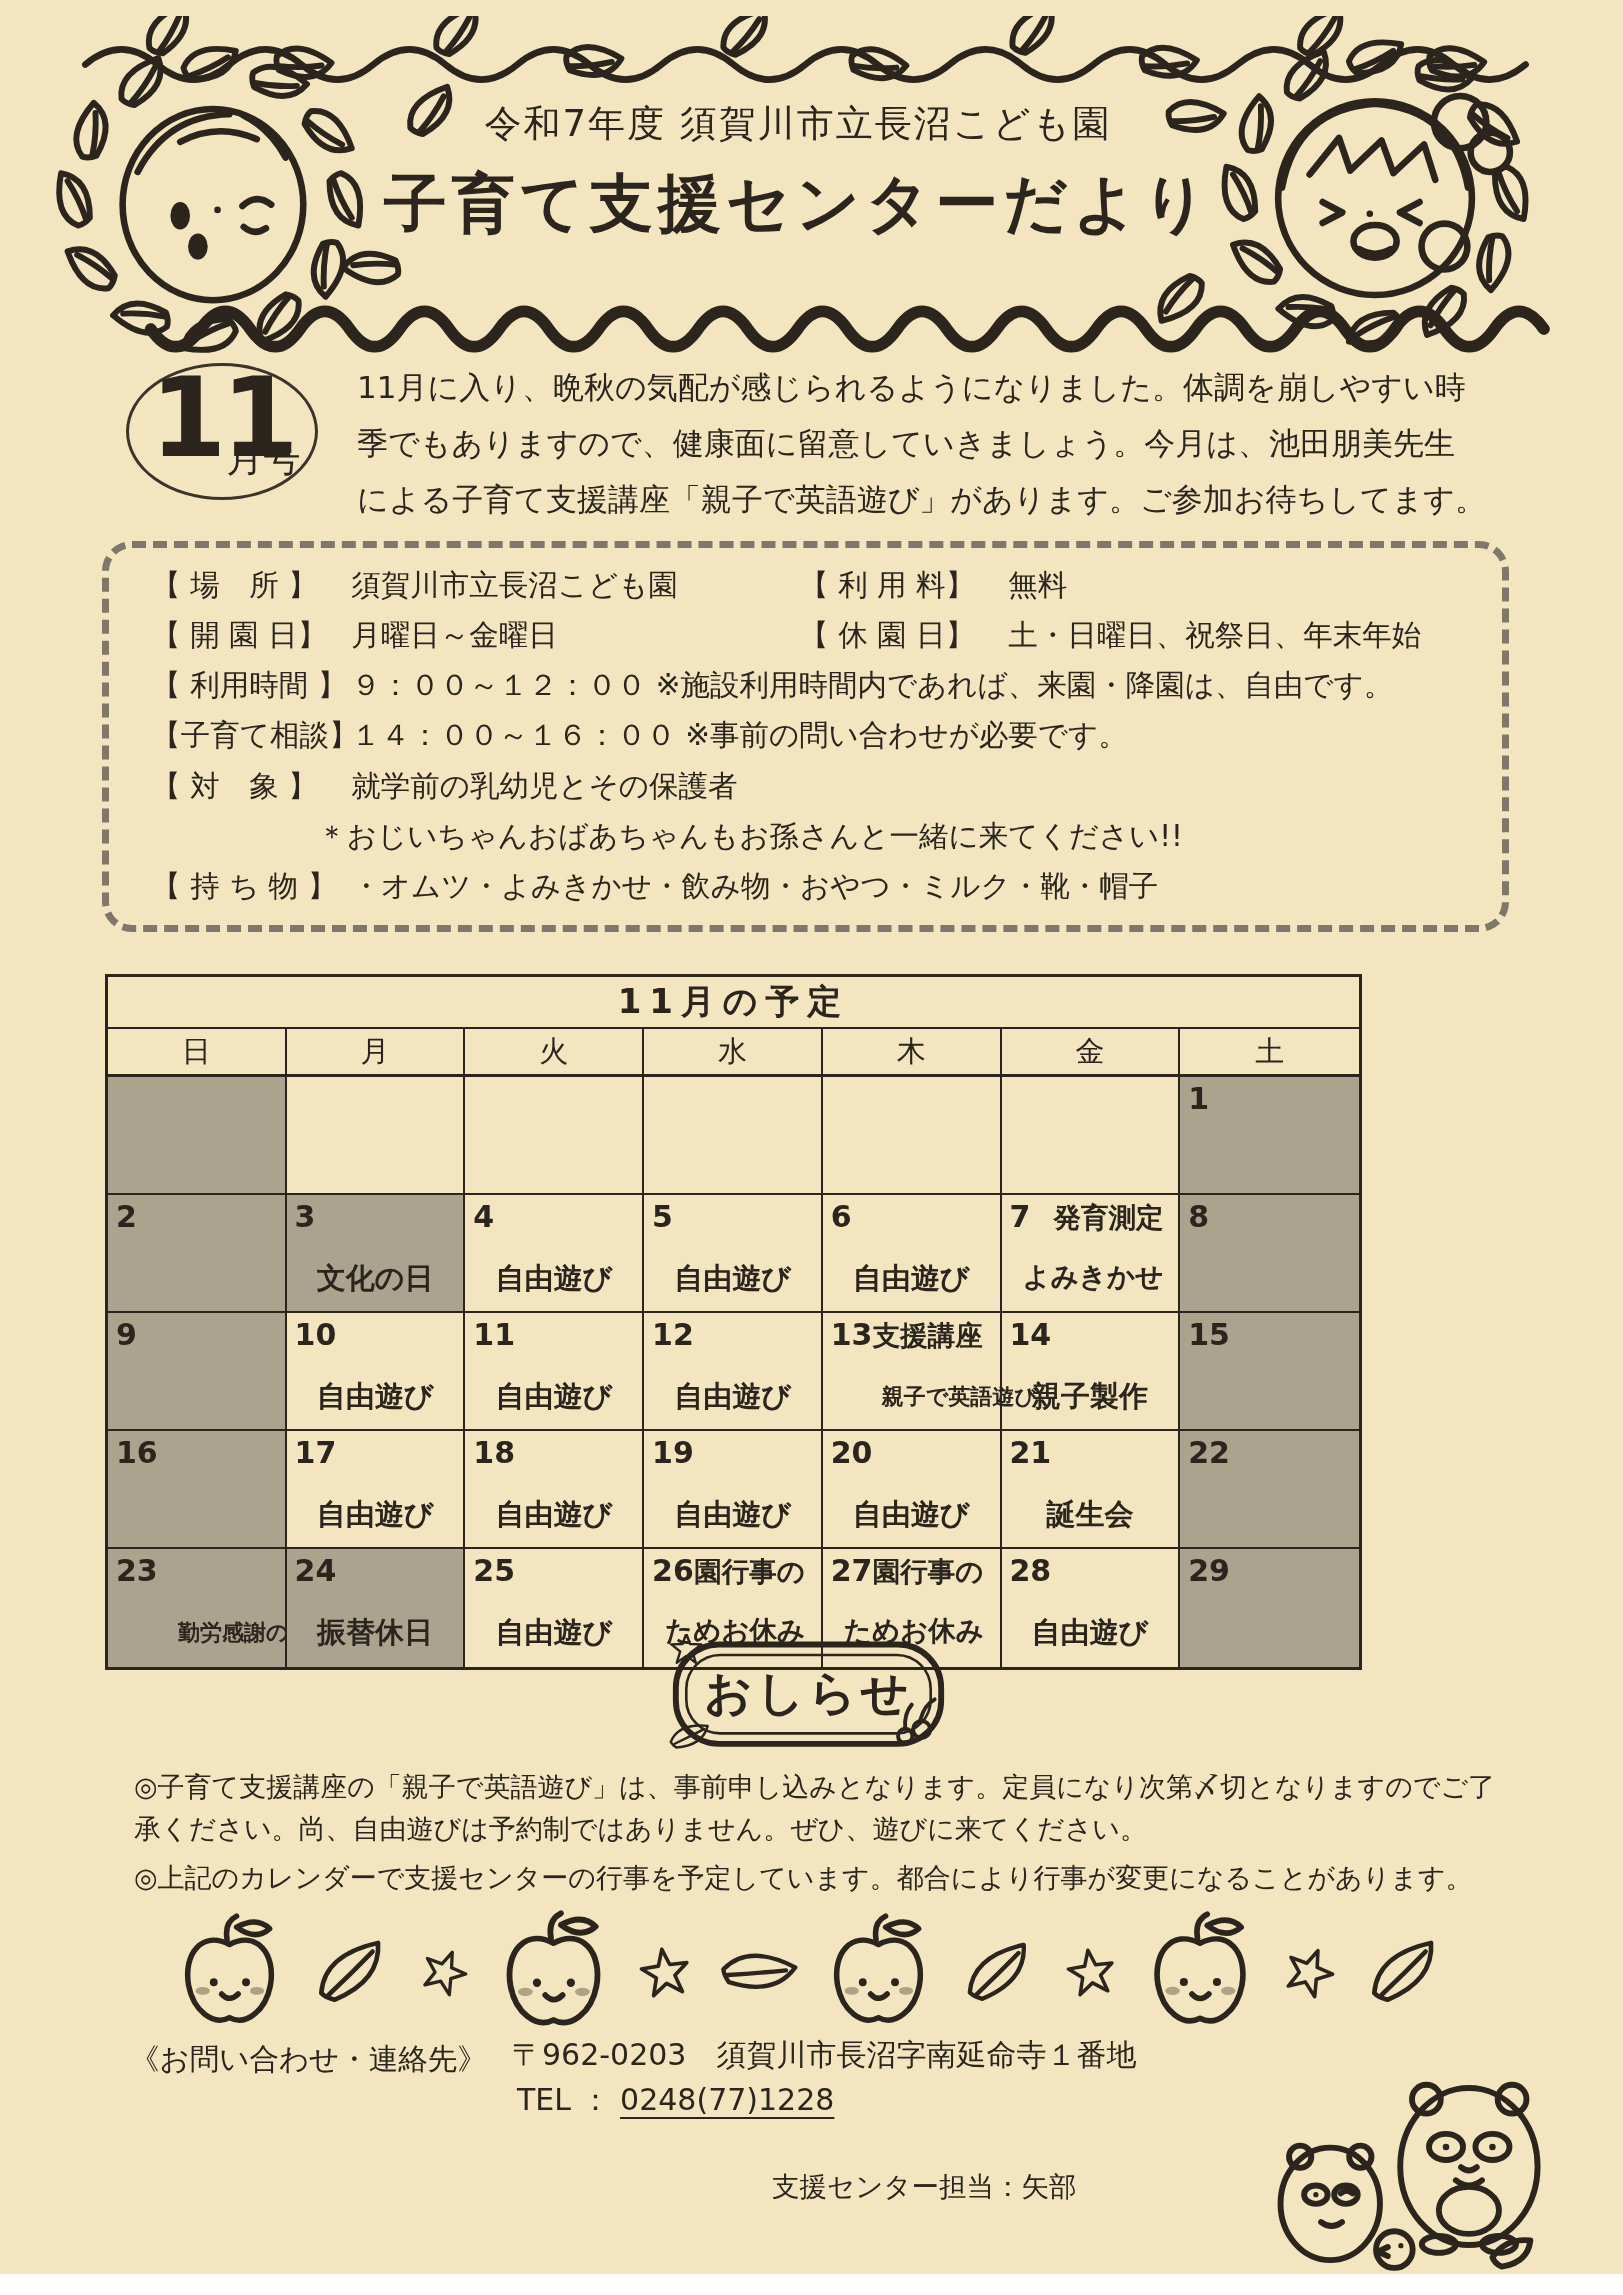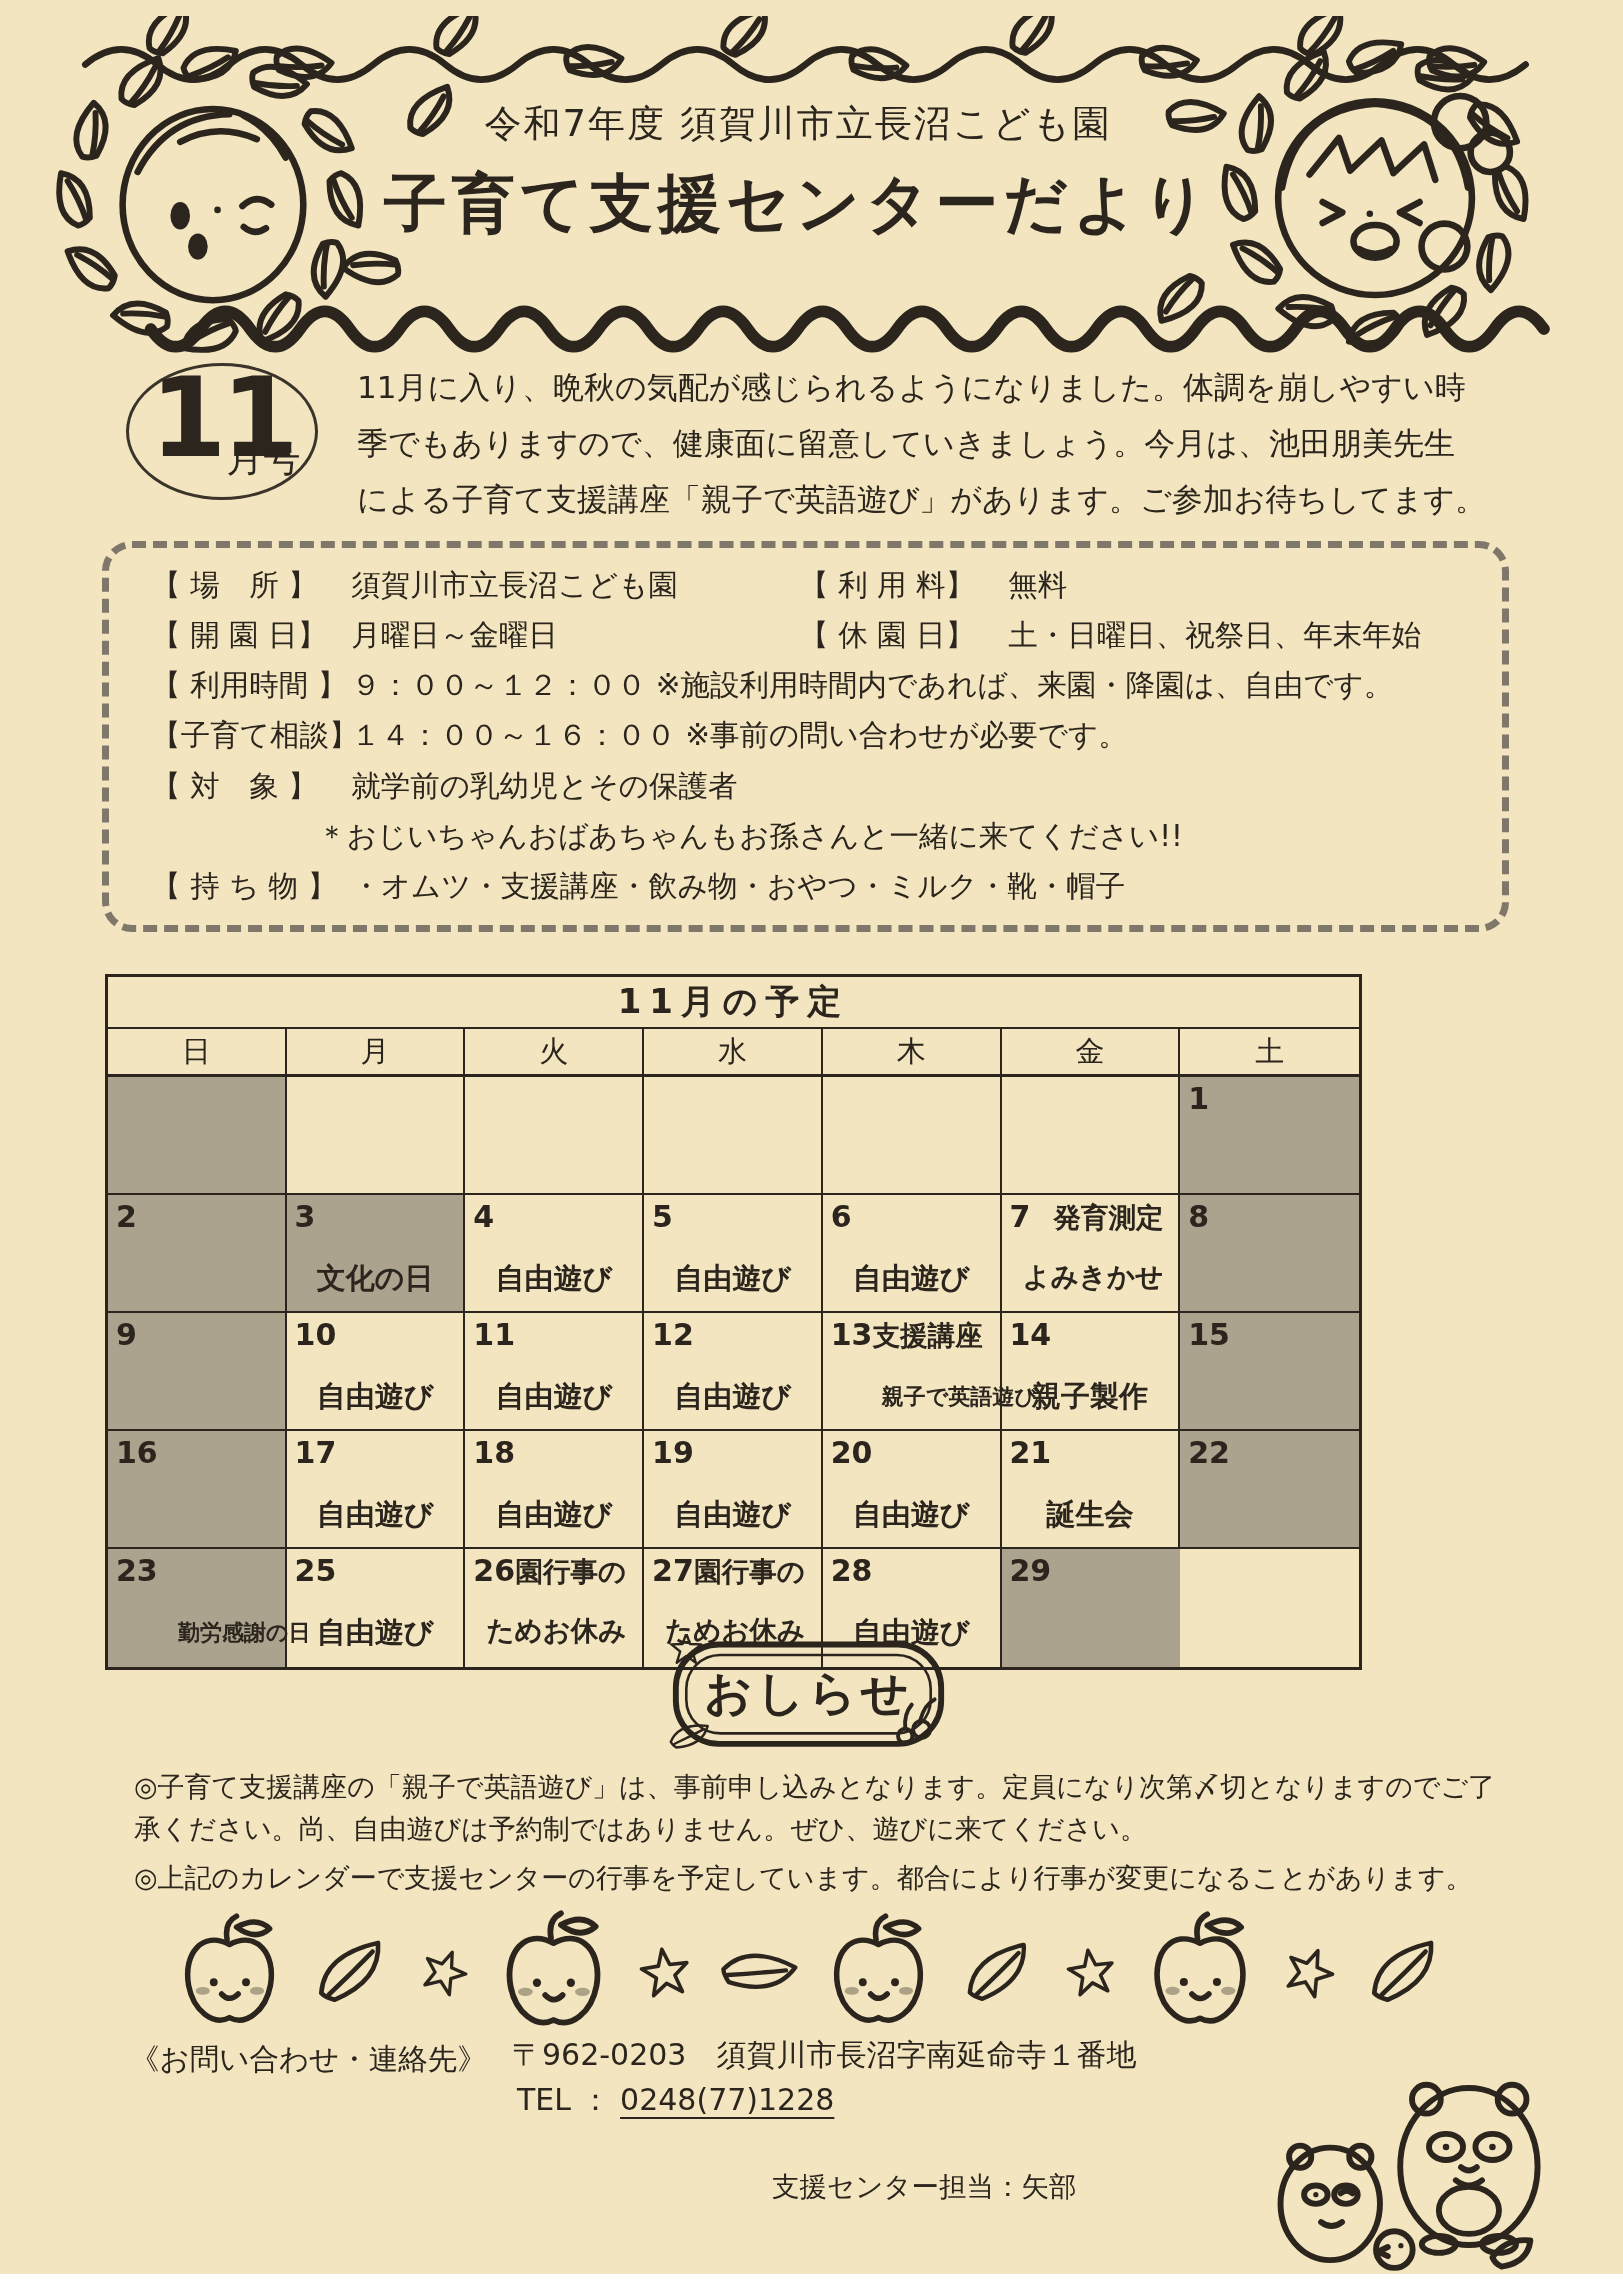--- a/index.html
+++ b/index.html
@@ -224,21 +224,21 @@
     </div>
     <div class="ib-row">
       <span class="ib-label">【 対　象 】</span>
       <span>就学前の乳幼児とその保護者</span>
     </div>
     <div class="ib-row ib-note">
       <span>＊おじいちゃんおばあちゃんもお孫さんと一緒に来てください!!</span>
     </div>
     <div class="ib-row">
       <span class="ib-label">【 持 ち 物 】</span>
-      <span>・オムツ・支援講座・飲み物・おやつ・ミルク・靴・帽子</span>
+      <span>・オムツ・よみきかせ・飲み物・おやつ・ミルク・靴・帽子</span>
     </div>
   </div>
 
   <div id="calendar">
     <div class="cal-title">11月の予定</div>
     <div class="hd">日</div>
     <div class="hd">月</div>
     <div class="hd">火</div>
     <div class="hd">水</div>
     <div class="hd">木</div>
@@ -334,20 +334,24 @@
         <span class="d">21</span>
         <span class="mid">誕生会</span>
       </div>
     <div class="c g lc">
         <span class="d">22</span>
       </div>
 
     <div class="c g lr">
         <span class="d">23</span>
         <span class="mid sm">勤労感謝の日</span>
+      </div>
+    <div class="c g lr">
+        <span class="d">24</span>
+        <span class="mid">振替休日</span>
       </div>
     <div class="c lr">
         <span class="d">25</span>
         <span class="mid">自由遊び</span>
       </div>
     <div class="c lr">
         <span class="d">26</span>
         <span class="top" style="left:50px">園行事の</span>
         <span class="mid lf">ためお休み</span>
       </div>

